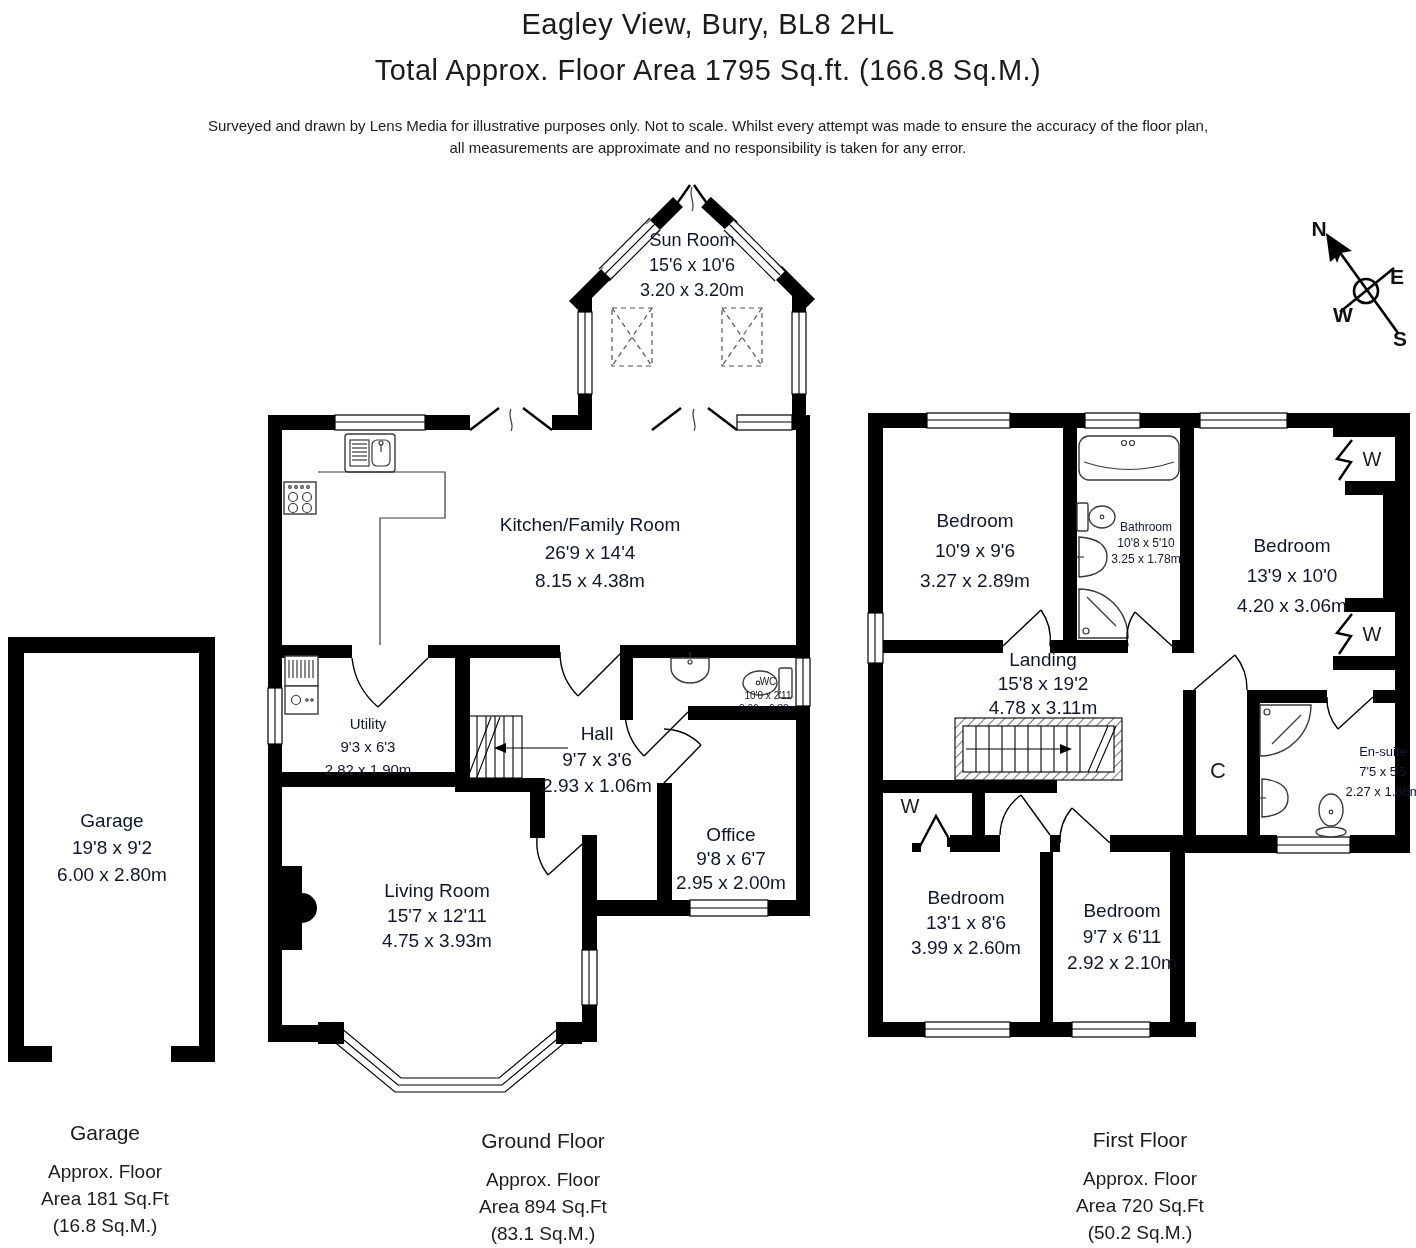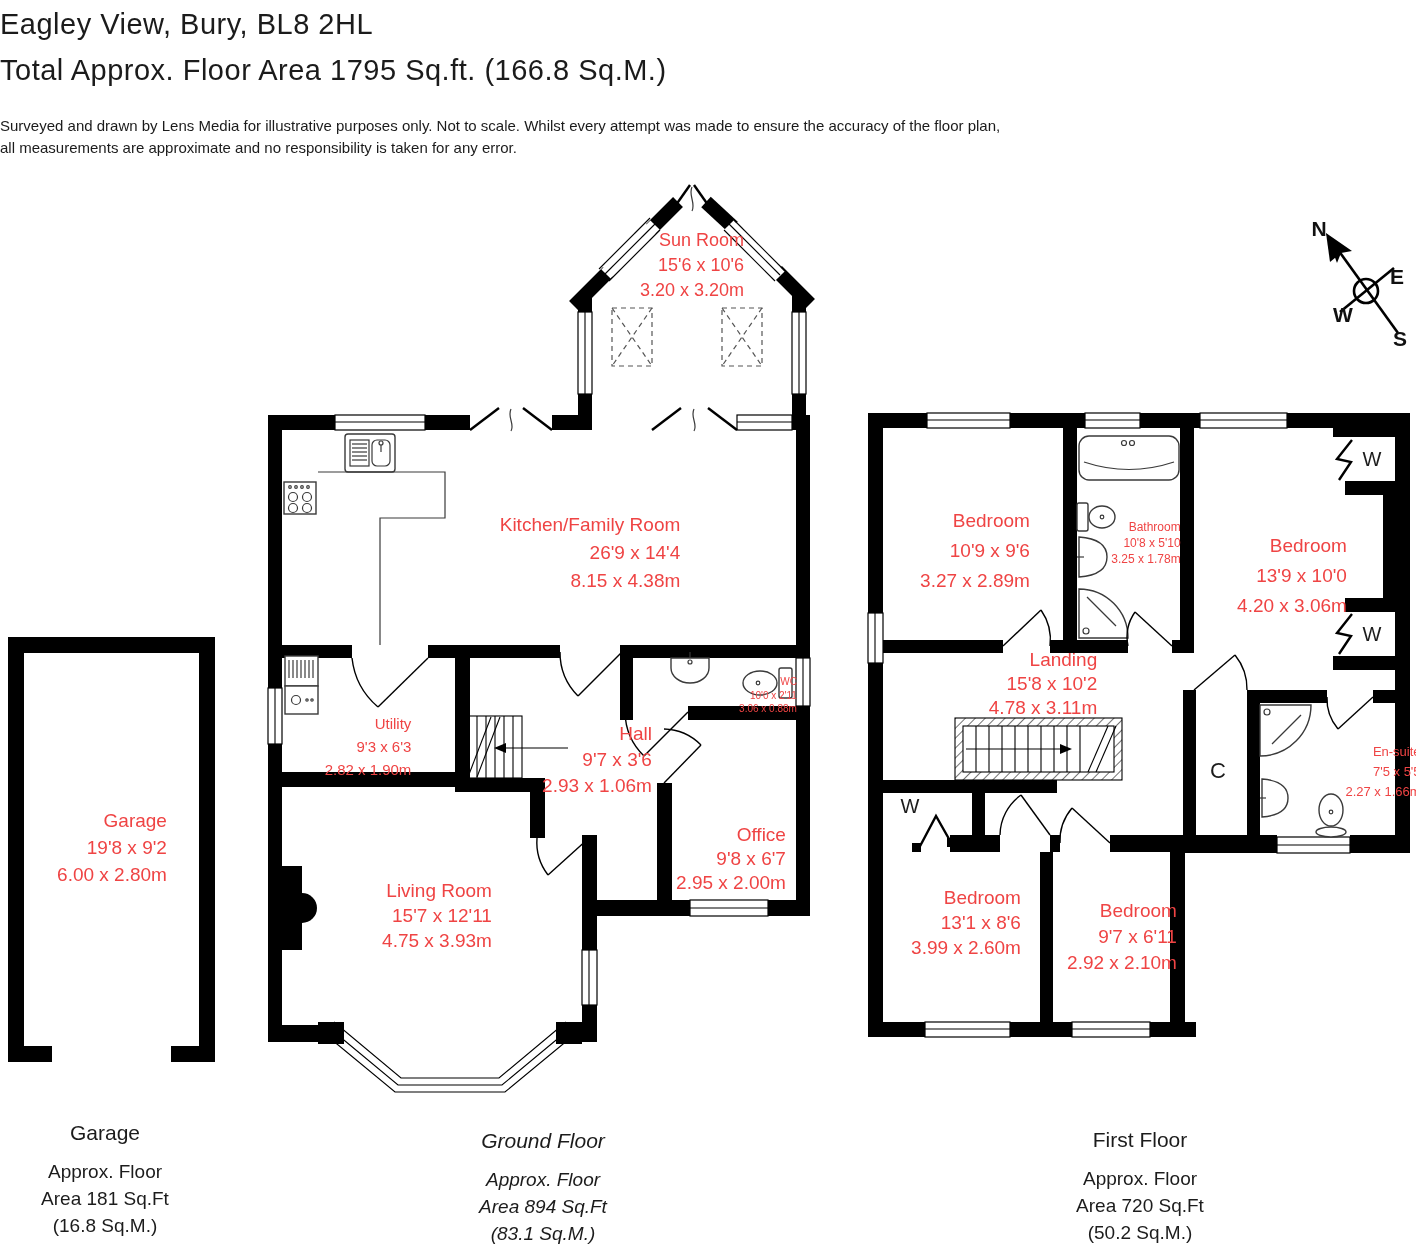--- a/index.html
+++ b/index.html
@@ -1,24 +1,24 @@
 <!DOCTYPE html>
 <html><head>
 <meta charset="utf-8">
 <style>
   html,body{margin:0;padding:0;background:#fff;}
   .page{position:relative;width:1416px;height:1248px;background:#fff;overflow:hidden;
         font-family:"Liberation Sans",sans-serif;color:#1b1b1b;}
-  .ctr{position:absolute;left:0;width:100%;white-space:nowrap;}
+  .ctr{position:absolute;left:0;width:100%;text-align:center;white-space:nowrap;}
   .title{top:8px;font-size:29px;letter-spacing:.5px;}
   .subtitle{top:54px;font-size:29px;letter-spacing:.5px;}
   .disc1{top:117px;font-size:15px;}
   .disc2{top:139px;font-size:15px;}
-  .lbl{position:absolute;transform:translateX(-50%);text-align:right;line-height:1.38;
-       white-space:nowrap;color:#ef4444;}
+  .lbl{position:absolute;transform:translateX(-50%);text-align:center;line-height:1.38;
+       white-space:nowrap;color:#0f172a;}
   .mark{position:absolute;transform:translate(-50%,-50%);font-size:20px;color:#1c1c1c;}
   .cletter{position:absolute;transform:translate(-50%,-50%);font-size:21px;font-weight:bold;color:#111;}
   .cap{position:absolute;transform:translateX(-50%);text-align:center;white-space:nowrap;color:#1c1c1c;}
   .cap .t{font-size:21px;margin-bottom:13px;}
   .cap .l{font-size:19px;line-height:27px;}
   svg{position:absolute;left:0;top:0;}
   svg .w{fill:#000;}
   svg .win{fill:#fff;stroke:#000;stroke-width:1.2;}
   svg .ln{stroke:#000;stroke-width:1.1;fill:none;}
   svg .fx{stroke:#3a3a3a;stroke-width:1.4;fill:#fff;}
@@ -438,21 +438,21 @@
   </div>
 
   <div class="lbl" style="left:1292px;top:531px;font-size:19px;line-height:30px;">
     <div>Bedroom</div>
     <div>13'9 x 10'0</div>
     <div>4.20 x 3.06m</div>
   </div>
 
   <div class="lbl" style="left:1043px;top:648px;font-size:19px;line-height:24px;">
     <div>Landing</div>
-    <div>15'8 x 10'2</div>
+    <div>15'8 x 19'2</div>
     <div>4.78 x 3.11m</div>
   </div>
 
   <div class="lbl" style="left:1343px;top:742px;font-size:13px;line-height:20px;margin-left:40px;">
     <div>En-suite</div>
     <div>7'5 x 5'5</div>
     <div>2.27 x 1.66m</div>
   </div>
 
   <div class="lbl" style="left:966px;top:885px;font-size:19px;line-height:25px;">
@@ -477,21 +477,21 @@
   <div class="cletter" style="left:1343px;top:315px;">W</div>
   <div class="cletter" style="left:1400px;top:339px;">S</div>
 
   <div class="cap" style="left:105px;top:1121px;">
     <div class="t">Garage</div>
     <div class="l">Approx. Floor</div>
     <div class="l">Area 181 Sq.Ft</div>
     <div class="l">(16.8 Sq.M.)</div>
   </div>
 
-  <div class="cap" style="left:543px;top:1129px;font-style:italic;">
+  <div class="cap" style="left:543px;top:1129px;">
     <div class="t">Ground Floor</div>
     <div class="l">Approx. Floor</div>
     <div class="l">Area 894 Sq.Ft</div>
     <div class="l">(83.1 Sq.M.)</div>
   </div>
 
   <div class="cap" style="left:1140px;top:1128px;">
     <div class="t">First Floor</div>
     <div class="l">Approx. Floor</div>
     <div class="l">Area 720 Sq.Ft</div>

